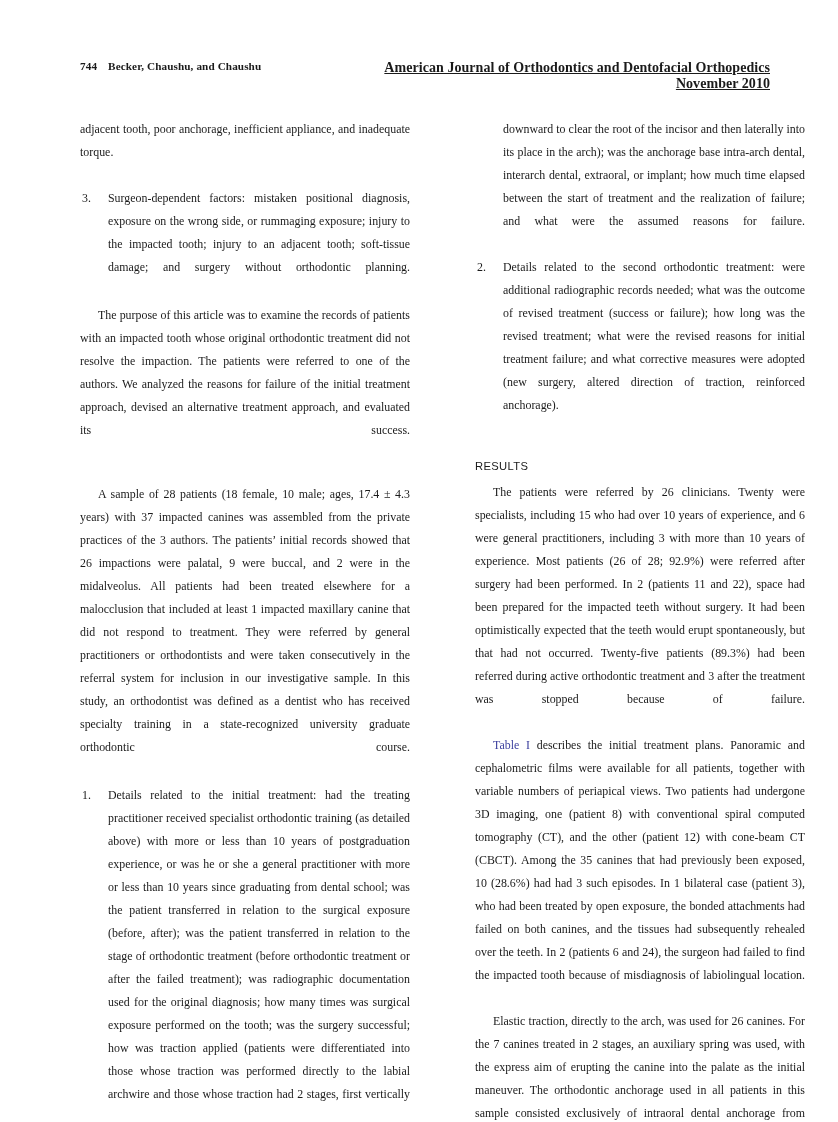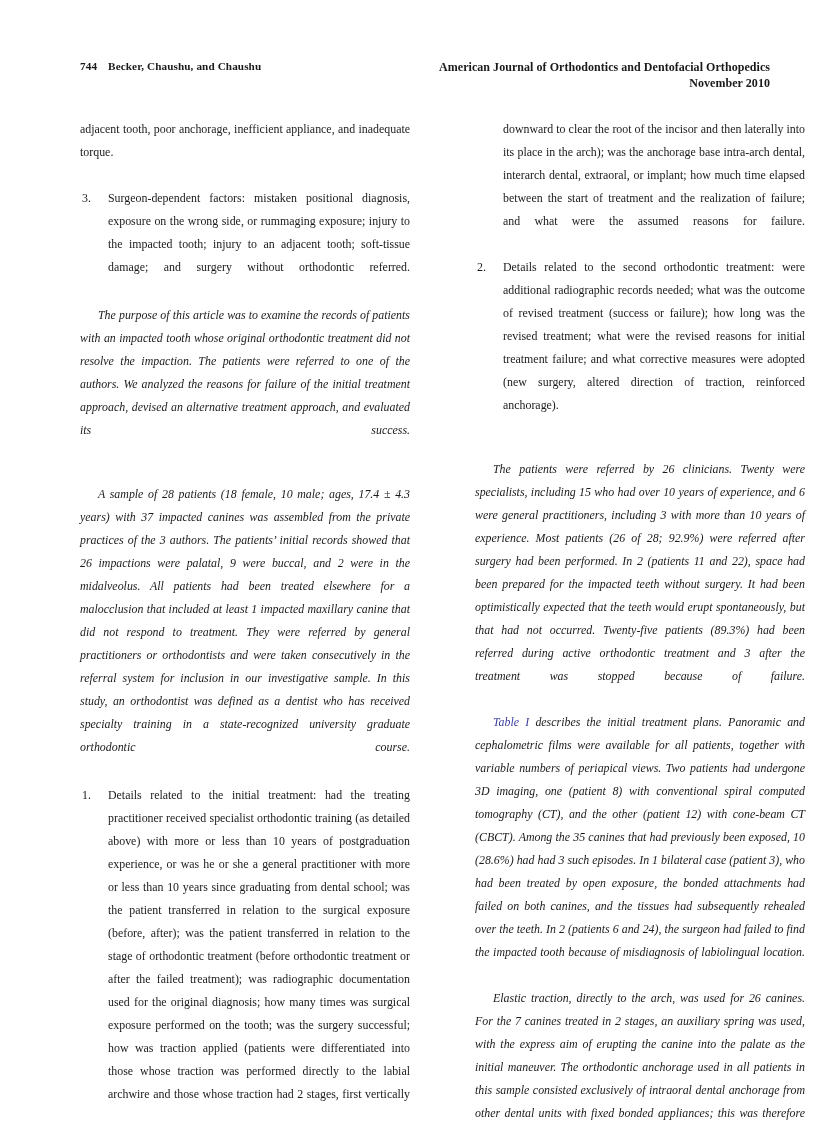--- a/index.html
+++ b/index.html
@@ -43,45 +43,46 @@
   }
   .runhead-left .folio {
     margin-right: 11px;
   }
   .runhead-right {
     position: absolute;
     right: 0;
     top: 0;
     width: 400px;
     text-align: right;
-    font-size: 12px;
+    font-size: 14px;
     font-weight: bold;
     line-height: 15.5px;
     letter-spacing: 0.05px;
+    text-decoration: underline;
   }
 
   
   .col {
     position: absolute;
     top: 118px;
     width: 330px;
     font-size: 11.9px;
     line-height: 23px;
     text-align: justify;
     text-justify: inter-word;
     hyphens: none;
   }
   .col-left  { left: 80px; }
   .col-right { left: 427px; margin-left: 48px; }
 
   p {
     margin: 0;
     text-align: justify;
   }
-  p.indent    { text-indent: 18px; font-style: italic; }
+  p.indent    { text-indent: 18px; }
   p.noindent  { text-indent: 0; }
 
   
   p::after {
     content: "";
     display: inline-block;
     width: 100%;
   }
 
   
@@ -141,21 +142,21 @@
       <span>November 2010</span>
     </div>
   </div>
 
   <div class="col col-left">
 
     <p class="noindent">adjacent tooth, poor anchorage, inefficient appliance, and inadequate torque.</p>
 
     <div class="li">
       <span class="num">3.</span>
-      <span class="body">Surgeon-dependent factors: mistaken positional diagnosis, exposure on the wrong side, or rummaging exposure; injury to the impacted tooth; injury to an adjacent tooth; soft-tissue damage; and surgery without orthodontic referred.</span>
+      <span class="body">Surgeon-dependent factors: mistaken positional diagnosis, exposure on the wrong side, or rummaging exposure; injury to the impacted tooth; injury to an adjacent tooth; soft-tissue damage; and surgery without orthodontic planning.</span>
     </div>
 
     <div class="sp-small"></div>
 
     <p class="indent">The purpose of this article was to examine the records of patients with an impacted tooth whose original orthodontic treatment did not resolve the impaction. The patients were referred to one of the authors. We analyzed the reasons for failure of the initial treatment approach, devised an alternative treatment approach, and evaluated its success.</p>
 
     <div class="sp-before-head"></div>
 
 
     <div class="sp-after-head"></div>
@@ -179,20 +180,21 @@
       <span class="body">downward to clear the root of the incisor and then laterally into its place in the arch); was the anchorage base intra-arch dental, interarch dental, extraoral, or implant; how much time elapsed between the start of treatment and the realization of failure; and what were the assumed reasons for failure.</span>
     </div>
 
     <div class="li">
       <span class="num">2.</span>
       <span class="body">Details related to the second orthodontic treatment: were additional radiographic records needed; what was the outcome of revised treatment (success or failure); how long was the revised treatment; what were the revised reasons for initial treatment failure; and what corrective measures were adopted (new surgery, altered direction of traction, reinforced anchorage).</span>
     </div>
 
     <div class="sp-before-head"></div>
 
+    <p class="sechead">RESULTS</p>
 
     <div class="sp-after-head"></div>
 
     <p class="indent">The patients were referred by 26 clinicians. Twenty were specialists, including 15 who had over 10 years of experience, and 6 were general practitioners, including 3 with more than 10 years of experience. Most patients (26 of 28; 92.9%) were referred after surgery had been performed. In 2 (patients 11 and 22), space had been prepared for the impacted teeth without surgery. It had been optimistically expected that the teeth would erupt spontaneously, but that had not occurred. Twenty-five patients (89.3%) had been referred during active orthodontic treatment and 3 after the treatment was stopped because of failure.</p>
 
     <p class="indent"><a class="xref" href="#" style="color: rgb(59, 63, 158);">Table I</a><span> describes the initial treatment plans. Panoramic and cephalometric films were available for all patients, together with variable numbers of periapical views. Two patients had undergone 3D imaging, one (patient 8) with conventional spiral computed tomography (CT), and the other (patient 12) with cone-beam CT (CBCT). Among the 35 canines that had previously been exposed, 10 (28.6%) had had 3 such episodes. In 1 bilateral case (patient 3), who had been treated by open exposure, the bonded attachments had failed on both canines, and the tissues had subsequently rehealed over the teeth. In 2 (patients 6 and 24), the surgeon had failed to find the impacted tooth because of misdiagnosis of labiolingual location.</span></p>
 
     <p class="indent"><span>Elastic traction, directly to the arch, was used for 26 canines. For the 7 canines treated in 2 stages, an auxiliary spring was used, with the express aim of erupting the canine into the palate as the initial maneuver. The orthodontic anchorage used in all patients in this sample consisted exclusively of intraoral dental anchorage from other dental units with fixed bonded appliances; this was therefore omitted from </span><a class="xref" href="#" style="color: rgb(59, 63, 158);">Table I</a><span>. The mean duration of treatment, from start to realization of failure, was 26.2 ± 17.2 months. The reasons for failure, as assumed</span></p>
 
   </div>

